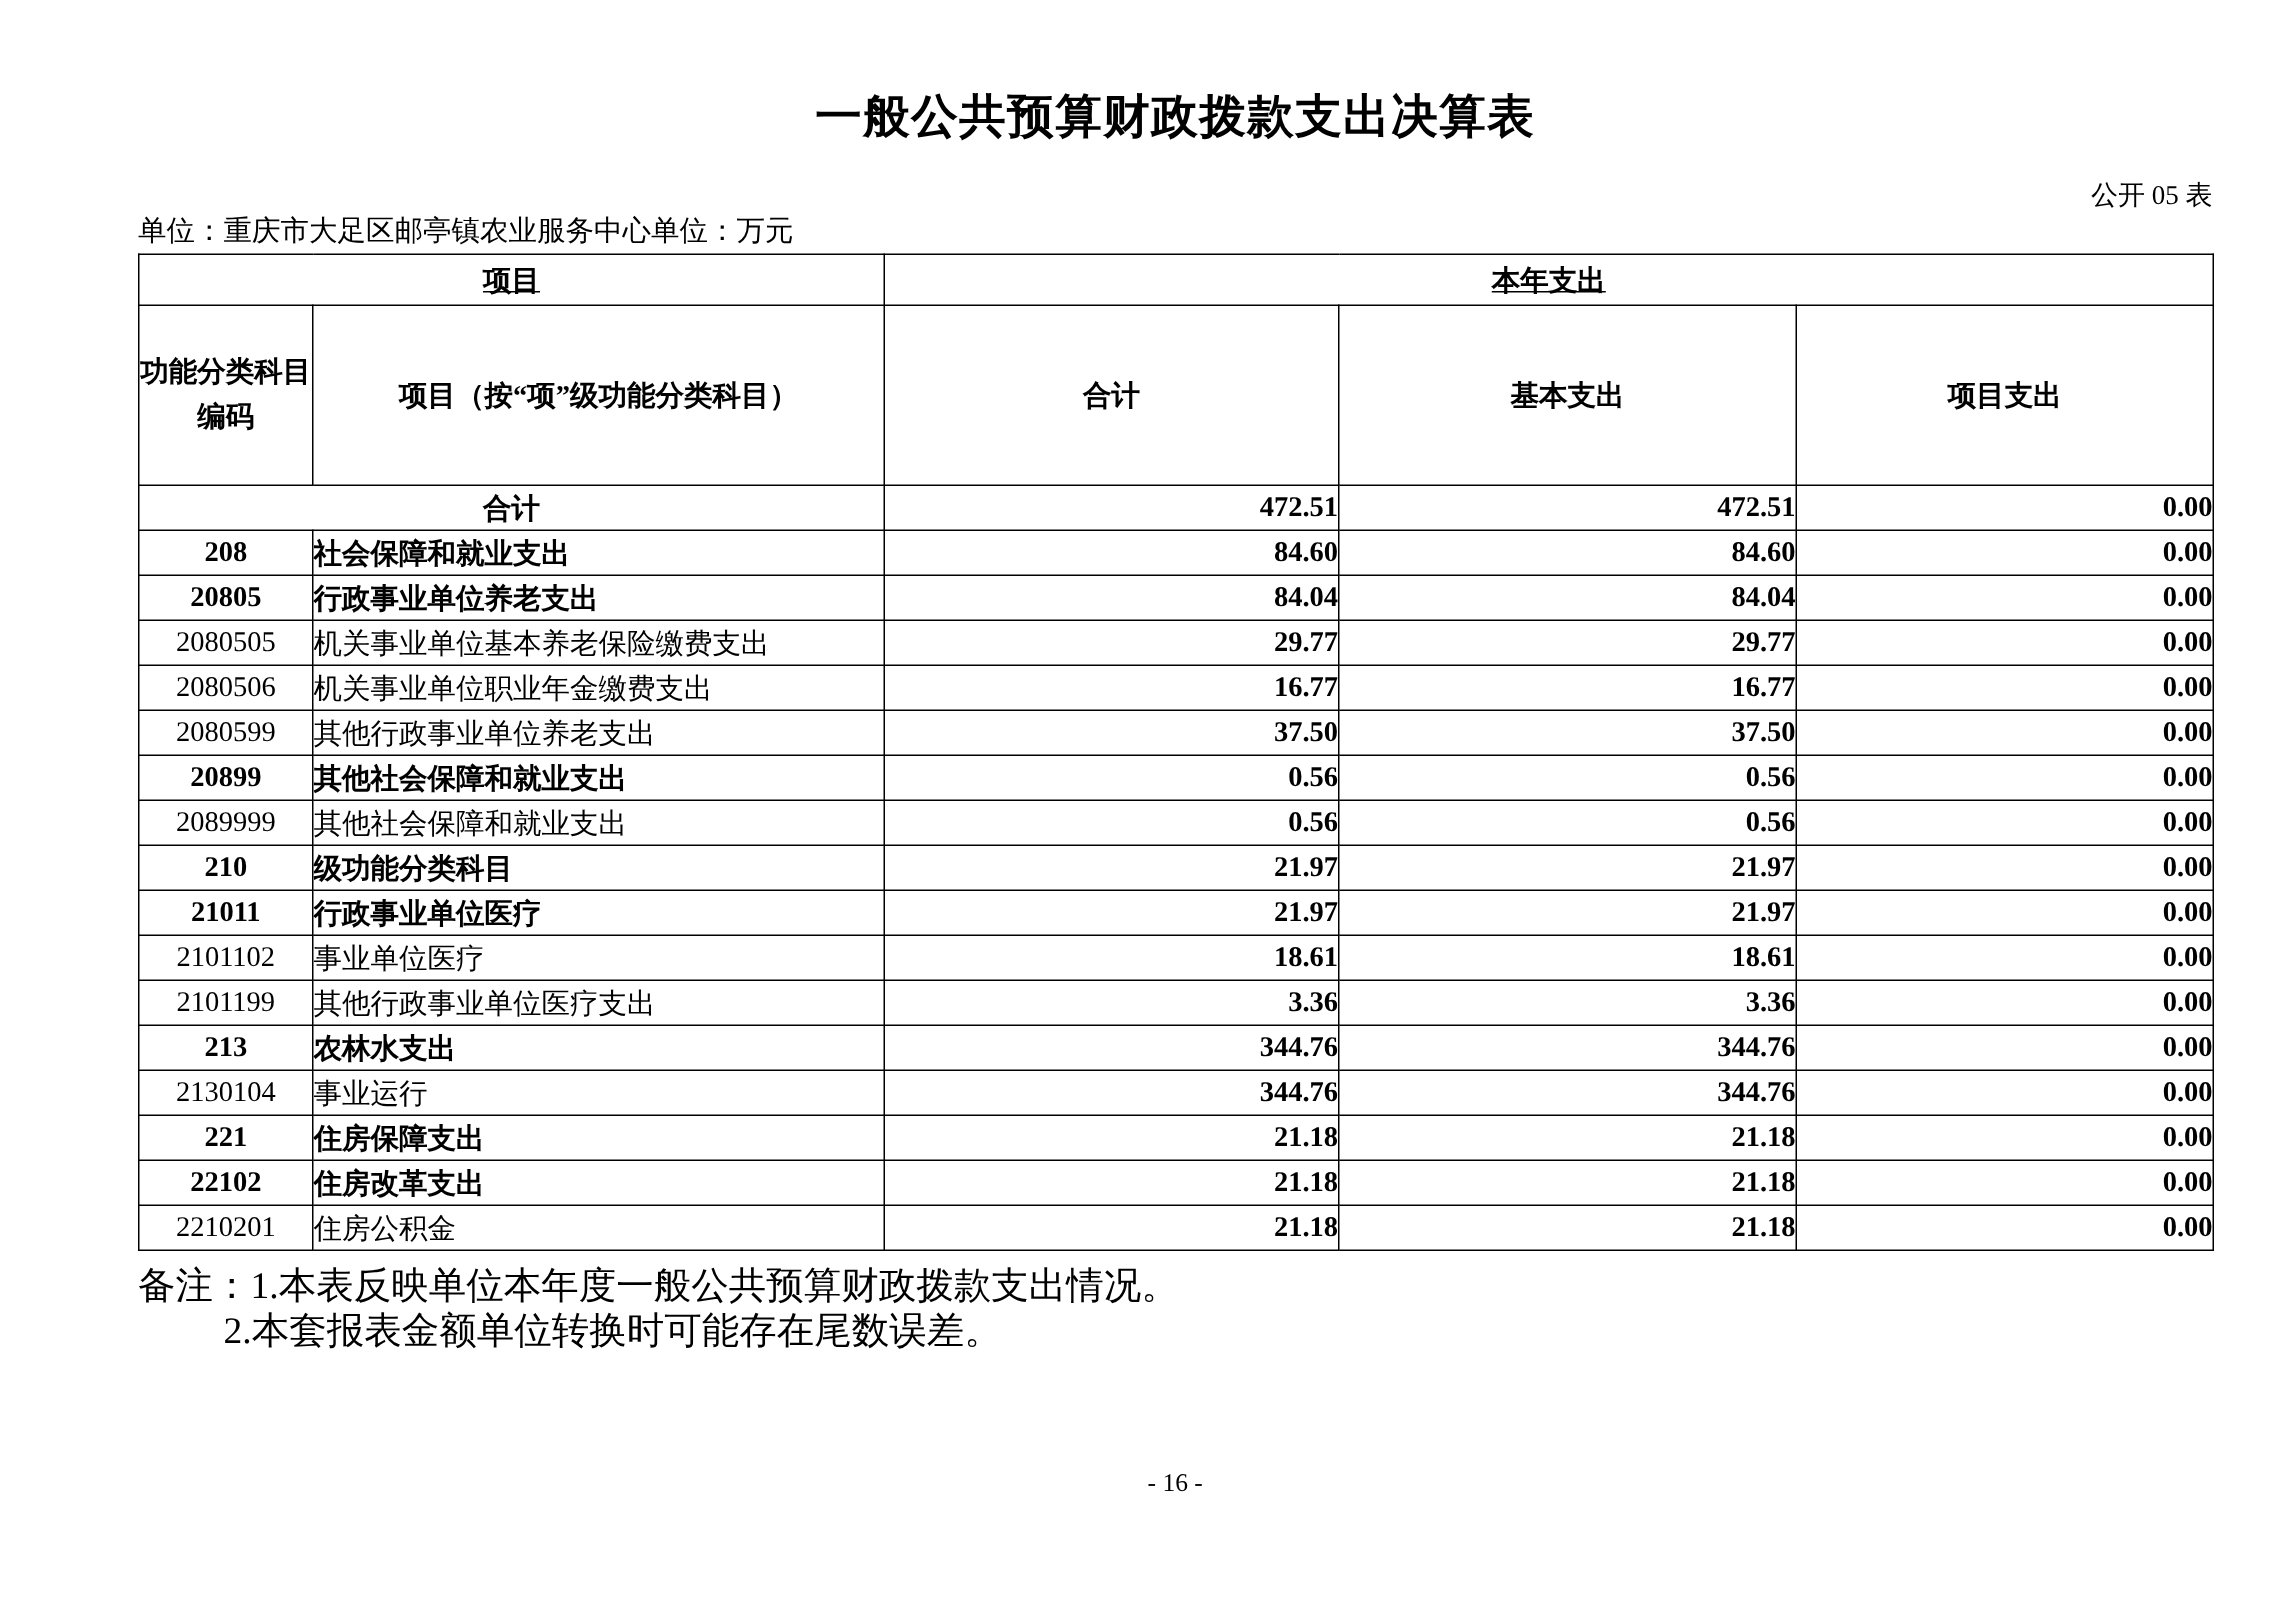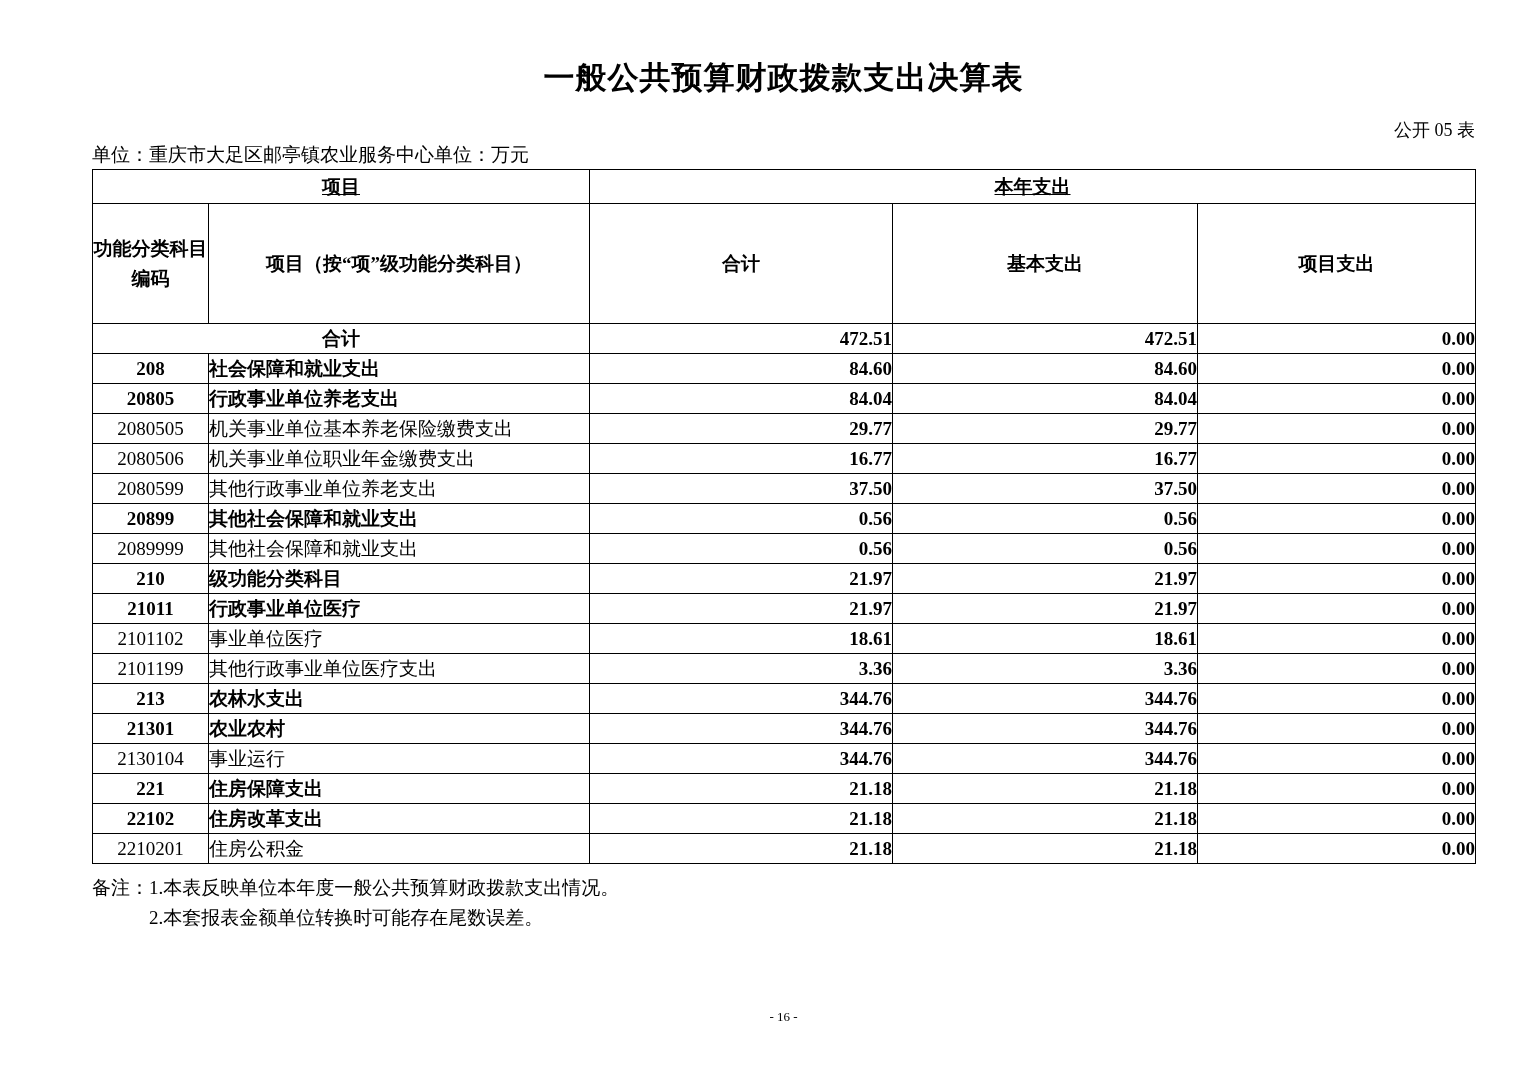--- a/index.html
+++ b/index.html
@@ -73,28 +73,28 @@
   td.code { text-align: center; padding-left: 3px; margin-left: 39px; }
   td.name { text-align: left; padding-left: 4px; }
   td.num  { text-align: right; padding-right: 12px; font-weight: bold; }
   tr.bold td { font-weight: bold; }
   td.total-label {
     text-align: center;
     font-weight: bold;
   }
   .notes {
     margin-top: 9px;
-    font-size: 19px;
+    font-size: 25px;
     line-height: 30px;
   }
   .notes .note-line2 { padding-left: 57px; }
   .page-number {
     margin-top: 76px;
     text-align: center;
-    font-size: 13px;
+    font-size: 17px;
   }
 </style>
 </head>
 <body>
 
 <div class="content">
 
   <div class="page-title">一般公共预算财政拨款支出决算表</div>
 
   <div class="pub-label">公开 05 表</div>
@@ -212,27 +212,20 @@
     <td class="num">3.36</td>
     <td class="num">0.00</td>
   </tr>
         <tr class="bold">
     <td class="code">213</td>
     <td class="name">农林水支出</td>
     <td class="num">344.76</td>
     <td class="num">344.76</td>
     <td class="num">0.00</td>
   </tr>
-        <tr class="bold">
-    <td class="code">21301</td>
-    <td class="name">农业农村</td>
-    <td class="num">344.76</td>
-    <td class="num">344.76</td>
-    <td class="num">0.00</td>
-  </tr>
         <tr>
     <td class="code">2130104</td>
     <td class="name">事业运行</td>
     <td class="num">344.76</td>
     <td class="num">344.76</td>
     <td class="num">0.00</td>
   </tr>
         <tr class="bold">
     <td class="code">221</td>
     <td class="name">住房保障支出</td>

